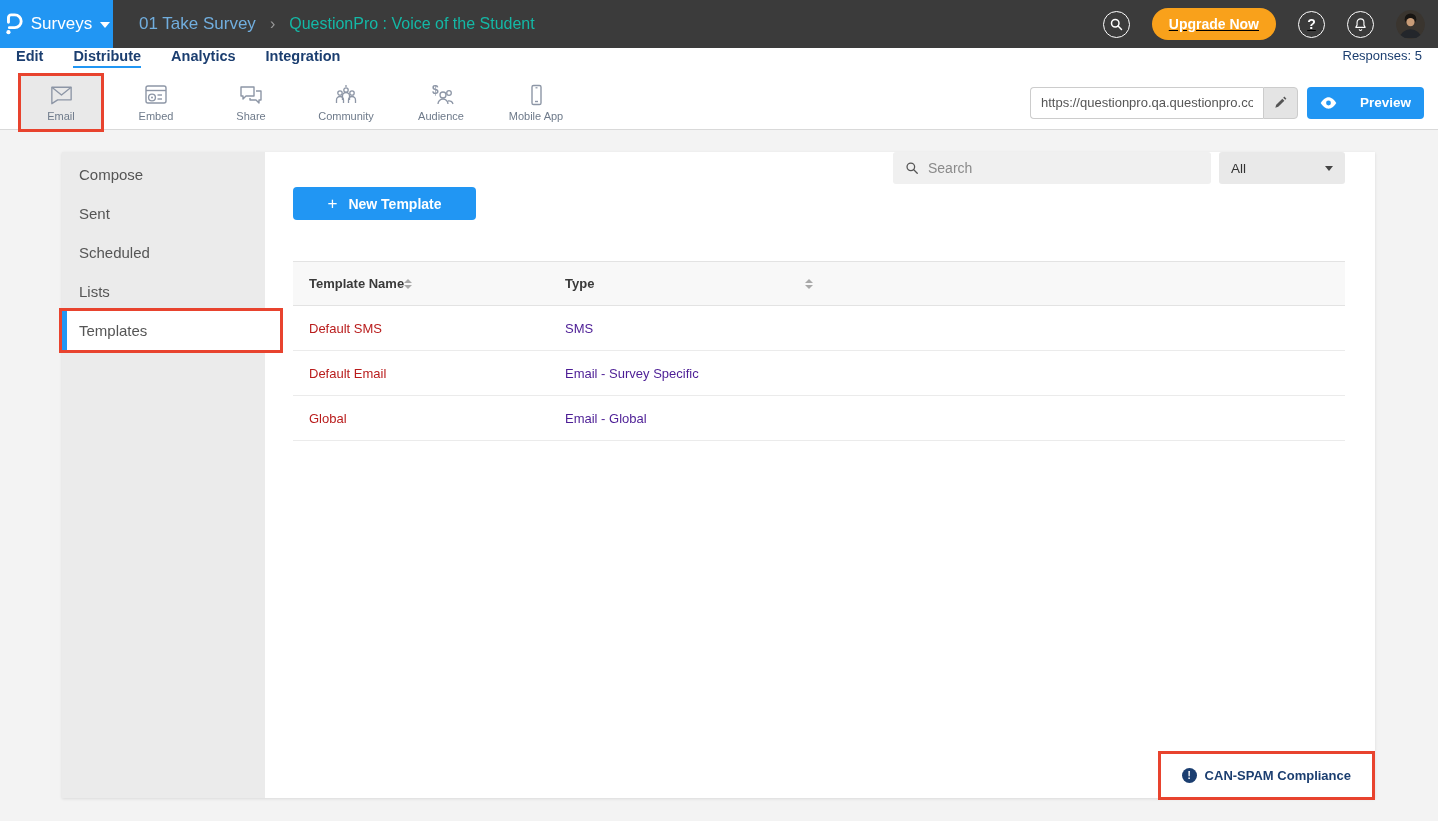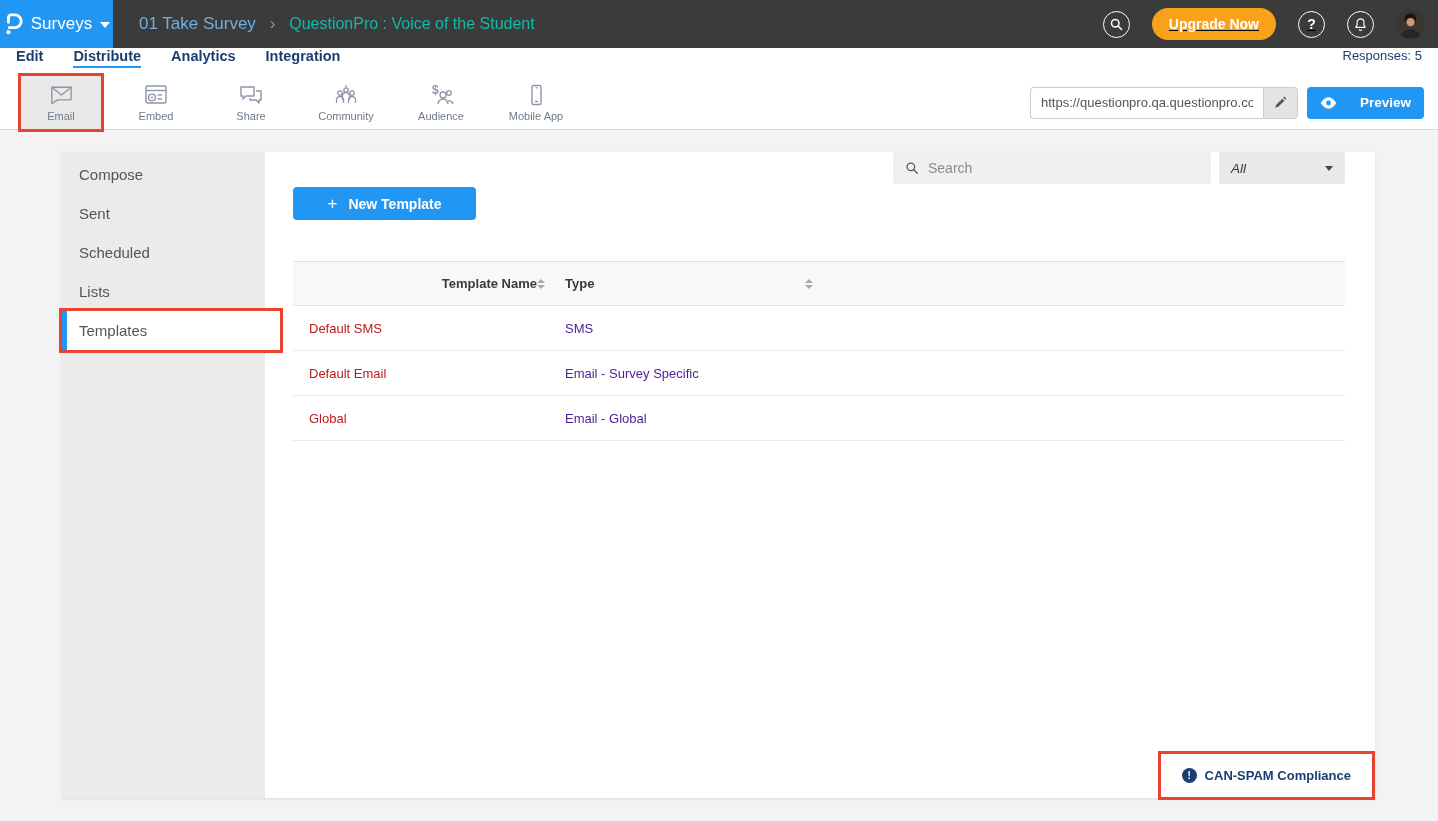--- a/index.html
+++ b/index.html
@@ -40,30 +40,30 @@
   .panel { margin:22px 63px 0 62px; height:646px; display:flex; background:#fff; box-shadow:0 1px 3px rgba(0,0,0,0.10); }
   .sidebar { width:203px; background:#ebebeb; padding-top:3px; flex-shrink:0; }
   .side-item { height:39px; display:flex; align-items:center; padding-left:17px; font-size:15px; color:#555; cursor:pointer; }
   .side-item.active { background:#fff; border-left:5px solid #2196f3; padding-left:12px; width:calc(100% + 15px); position:relative; z-index:2; box-shadow:0 0 0 3px #e8432e; }
 
   .content { flex:1; position:relative; padding:0 30px 0 28px; }
   .controls-row { margin-top:0; height:32px; display:flex; justify-content:flex-end; gap:8px; }
   .search-box { width:318px; background:#f0f0f0; border-radius:3px; display:flex; align-items:center; padding:0 12px; gap:9px; }
   .search-box input { flex:1; border:none; background:transparent; outline:none; font-size:14px; color:#555; font-family:"Liberation Sans", sans-serif; }
   .search-box input::placeholder { color:#8a8a8a; }
-  .all-dd { width:126px; background:#e9e9e9; border-radius:3px; display:flex; align-items:center; justify-content:space-between; padding:0 12px; font-size:13.5px; color:#333; cursor:pointer;font-style:italic; }
+  .all-dd { width:126px; background:#e9e9e9; border-radius:3px; display:flex; align-items:center; justify-content:space-between; padding:0 12px; font-size:13.5px; color:#333; cursor:pointer; }
   .dd-caret { width:0; height:0; border-left:4.5px solid transparent; border-right:4.5px solid transparent; border-top:5.5px solid #444; }
   .new-template-btn { margin-top:3px; height:33px; width:183px; background:#2196f3; color:#fff; border:none; border-radius:4px; font-size:14px; font-weight:bold; display:flex; align-items:center; justify-content:center; gap:11px; cursor:pointer; }
   .new-template-btn .plus { font-size:17px; font-weight:normal; }
 
   
   .tmpl-table { margin-top:41px; }
   .t-head { height:45px; background:#f8f8f8; border-top:1px solid #e3e3e3; border-bottom:1px solid #e3e3e3; display:flex; align-items:center; font-size:13px; font-weight:bold; color:#3a3a3a; }
   .t-row { height:45px; border-bottom:1px solid #ebebeb; display:flex; align-items:center; font-size:13px; }
-  .cell-name { width:256px; padding-left:16px; display:flex; align-items:center; justify-content:flex-end; }
+  .cell-name { width:256px; padding-left:16px; display:flex; align-items:center; justify-content:flex-start; }
   .cell-type { width:268px; padding-left:16px; display:flex; align-items:center; justify-content:space-between; }
   .t-row .cell-name { justify-content:flex-start; color:#b91c1c; cursor:pointer; }
   .t-row .cell-type { justify-content:flex-start; color:#4c1d95; }
   .sort-icon { display:inline-flex; flex-direction:column; gap:2px; margin-right:4px; cursor:pointer; }
   .sort-icon i { width:0; height:0; border-left:4px solid transparent; border-right:4px solid transparent; }
   .sort-icon .up { border-bottom:4px solid #a9a9a9; }
   .sort-icon .down { border-top:4px solid #a9a9a9; }
 
   
   .canspam { position:absolute; right:3px; bottom:1px; background:#fff; box-shadow:0 0 0 3px #e8432e; padding:14px 21px; display:flex; align-items:center; gap:8px; cursor:pointer; }

